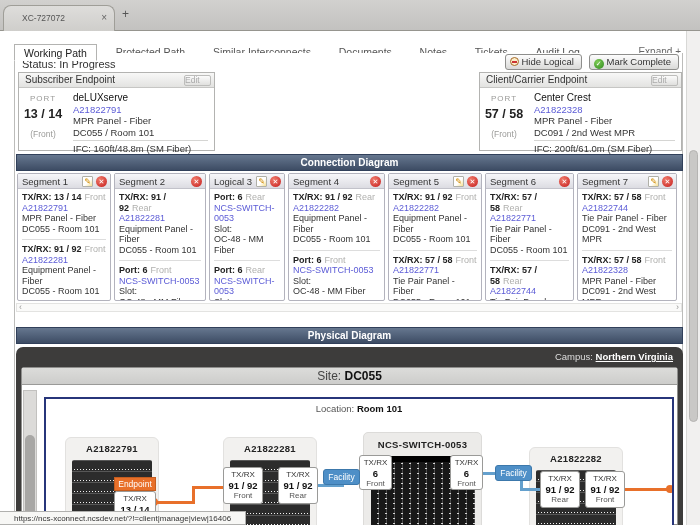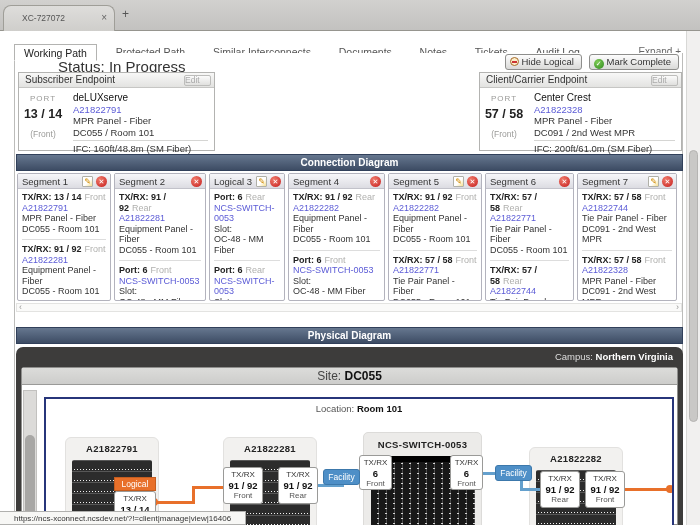--- a/index.html
+++ b/index.html
@@ -14,21 +14,21 @@
   .newtab{position:absolute;left:122px;top:7px;font-size:12px;color:#555;cursor:pointer;}
 
   
   .apptabs{position:absolute;left:14px;top:44px;width:669px;height:17px;border-bottom:1px solid #eab308;}
   .atab{display:inline-block;height:17px;line-height:16px;padding:0 9px;margin-right:7px;color:#555;font-size:10.5px;cursor:pointer;vertical-align:top;}
   .atab.active{background:#fff;border:1px solid #b3b3b1;border-bottom:1px solid #fff;color:#222;margin-bottom:-1px;position:relative;z-index:2;}
   .expand{position:absolute;right:2px;top:2px;font-size:10px;color:#666;cursor:pointer;}
 
   
   .content{position:absolute;left:14px;top:53px;width:669px;height:472px;background:#fff;border-left:1px solid #bcbcba;border-right:1px solid #bcbcba;}
-  .statusline{position:absolute;left:7px;top:5px;font-size:15px;color:#333;margin-left:36px;}
+  .statusline{position:absolute;left:7px;top:5px;font-size:11px;color:#333;}
   .btnrow{position:absolute;right:3px;top:1px;}
   .btn{display:inline-block;height:16px;line-height:14px;padding:0 7px 0 4px;margin-left:4px;background:linear-gradient(#fdfdfd,#dadad8);border:1px solid #8e8e8c;border-radius:3px;font-size:9.5px;color:#333;cursor:pointer;}
   .ic-mag{display:inline-block;width:9px;height:9px;border:1.5px solid #a56a28;border-radius:50%;position:relative;vertical-align:-1px;margin-right:3px;background:#fdeecb;}
   .ic-mag::after{content:"";position:absolute;left:1px;top:3px;width:5px;height:2px;background:#c33;}
   .ic-ok{display:inline-block;width:10px;height:10px;border-radius:50%;background:radial-gradient(circle at 35% 30%,#7ecb54,#2f8a1f);color:#fff;font-size:7px;line-height:10px;text-align:center;vertical-align:-1px;margin-right:3px;}
 
   
   .eppanel{position:absolute;top:19px;height:79px;border:1px solid #b3b3b1;background:#fff;}
   .ep-sub{left:3px;width:197px;} .ep-cli{left:464px;width:203px;}
   .ep-h{height:15px;background:linear-gradient(#f8f8f7,#e3e3e1);border-bottom:1px solid #c6c6c4;position:relative;line-height:14px;padding-left:6px;font-size:10px;color:#333;}
@@ -58,21 +58,21 @@
   .face{color:#b0b0ae;font-weight:normal;margin-left:3px;}
   .seg-ln{color:#333;}
   .seg-sep{border-top:1px solid #ddd;margin:5px 0 4px 0;}
   .seg-f{flex:0 0 13px;background:linear-gradient(#e5e5e4,#cfcfcd);border-top:1px solid #b3b3b1;text-align:center;font-size:9px;line-height:13px;color:#333;}
   .hscroll{position:absolute;left:1px;top:250px;width:666px;height:9px;background:#fafaf9;border:1px solid #e3e3e1;}
   .harrow{position:absolute;top:-2px;font-size:9px;color:#999;cursor:pointer;}
 
   
   .phys{position:absolute;left:1px;top:294px;width:667px;height:178px;background:#3d3c3b;border-radius:7px 7px 0 0;}
   .campus{height:20px;line-height:20px;text-align:right;padding-right:10px;font-size:9.5px;color:#ddd;}
-  .campus b{color:#fff;}
+  .campus b{color:#fff;text-decoration:underline;}
   .site{position:absolute;left:5px;right:5px;top:20px;bottom:0;background:#fff;border:1px solid #8f8f8d;border-radius:3px 3px 0 0;}
   .site-h{height:17px;line-height:16px;text-align:center;background:linear-gradient(#dcdcda,#cdcdcb);border-bottom:1px solid #9a9a98;font-size:12px;color:#444;}
   .site-h b{color:#111;}
   .site-b{position:absolute;left:0;right:0;top:17px;bottom:0;background:#fff;}
   .vscroll-l{position:absolute;left:1px;top:5px;bottom:0;width:14px;background:#dcdbd9;border:1px solid #c2c1bf;}
   .vscroll-l .thumb{position:absolute;left:1px;right:1px;top:44px;bottom:1px;background:#a8a7a5;border-radius:6px;}
   .locbox{position:absolute;left:22px;right:3px;top:12px;bottom:-6px;border:2px solid #27357a;background:#fff;overflow:hidden;}
   .loc-l1{position:absolute;left:0;right:0;top:4px;text-align:center;font-size:9.5px;color:#555;}
   .loc-l1 b{color:#111;}
   .loc-l2{position:absolute;left:0;right:0;top:17px;text-align:center;font-size:9px;color:#555;}
@@ -368,21 +368,21 @@
             <div class="dot-o" style="left:104px;top:99px;"></div>
             <div class="wline l-b" style="left:272px;top:85px;width:26px;height:3px;"></div>
             <div class="wline l-b" style="left:295px;top:73px;width:3px;height:15px;"></div>
             <div class="wline l-b" style="left:297px;top:73px;width:16px;height:3px;"></div>
             <div class="wline l-b" style="left:437px;top:73px;width:40px;height:3px;"></div>
             <div class="wline l-b" style="left:474px;top:73px;width:3px;height:19px;"></div>
             <div class="wline l-b" style="left:476px;top:89px;width:18px;height:3px;"></div>
             <div class="wline l-o" style="left:579px;top:89px;width:49px;height:3px;"></div>
             <div class="dot-o" style="left:620px;top:86px;"></div>
 
-            <div class="epbadge" style="left:68px;top:78px;width:42px;height:14px;">Logical</div>
+            <div class="epbadge" style="left:68px;top:78px;width:42px;height:14px;">Endpoint</div>
             <div class="ptag" style="left:68px;top:92px;width:42px;height:40px;">
               <div>TX/RX</div>
               <div class="b">13 / 14</div>
               <div class="c">Front</div>
             </div>
             <div class="ptag" style="left:177px;top:68px;width:40px;height:37px;">
               <div>TX/RX</div>
               <div class="b">91 / 92</div>
               <div class="c">Front</div>
             </div>

